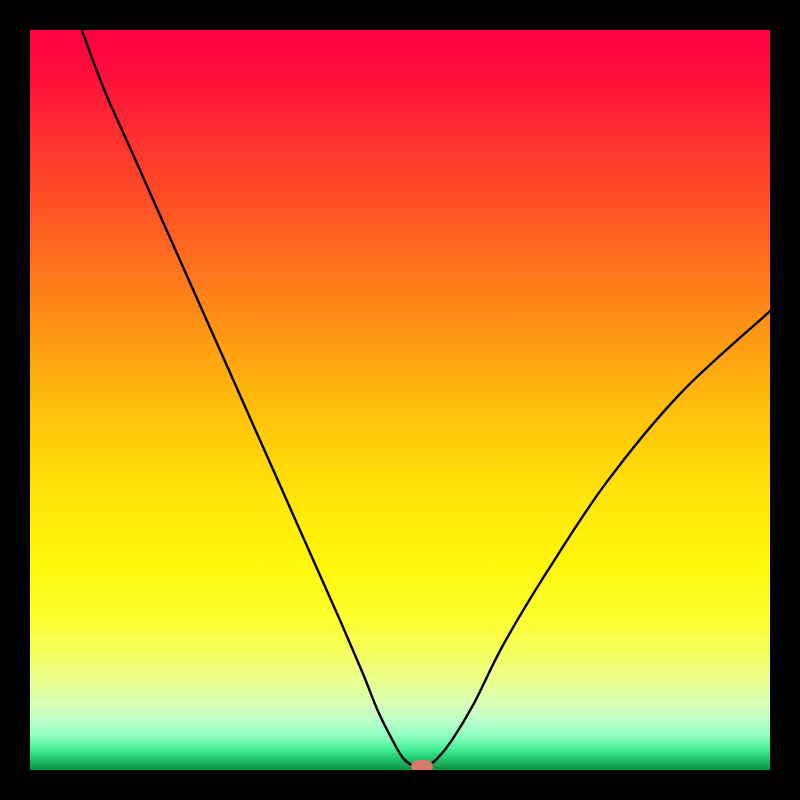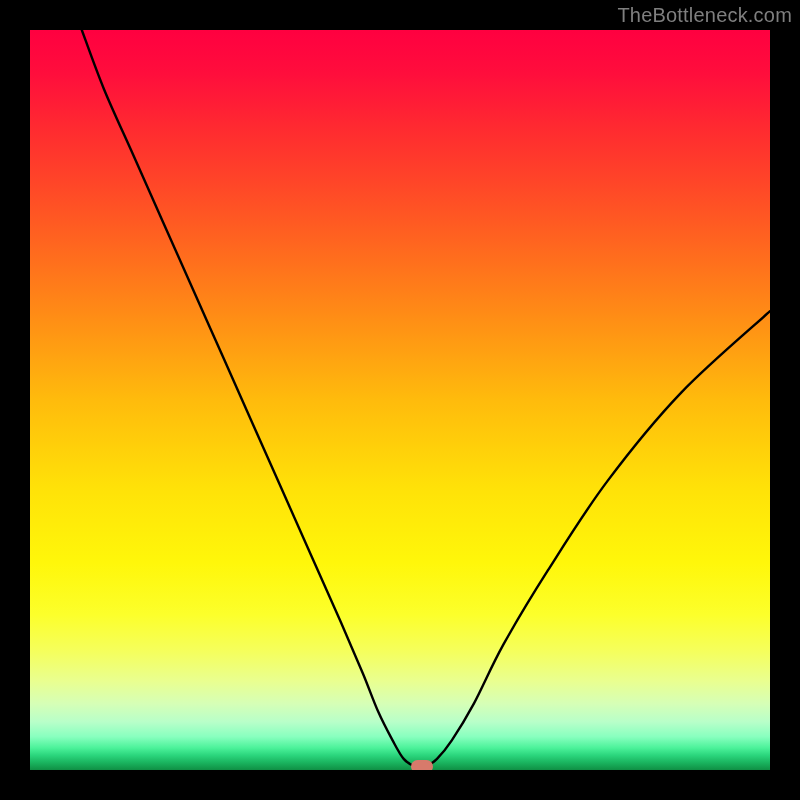--- a/index.html
+++ b/index.html
@@ -78,14 +78,13 @@
 <div class="frame">
 
   <div class="plot">
     <div class="gradient"></div>
     <svg class="curve" viewBox="0 0 740 740" preserveAspectRatio="none">
       <path id="curve-path" fill="none" stroke="#000" stroke-width="2.4" stroke-linecap="round" stroke-linejoin="round" d="M 51.800000000000004,0 C 55.5,9.866666666666655 65.36666666666666,38.23333333333325 74,59.19999999999993 C 82.63333333333334,80.16666666666661 93.73333333333335,103.60000000000007 103.60000000000001,125.80000000000007 C 113.46666666666667,148.00000000000009 123.33333333333331,170.2 133.2,192.39999999999998 C 143.06666666666666,214.59999999999997 152.93333333333334,236.8 162.8,259 C 172.66666666666669,281.2 182.53333333333333,303.4 192.4,325.59999999999997 C 202.26666666666668,347.79999999999995 212.13333333333333,370.00000000000006 222,392.20000000000005 C 231.86666666666667,414.40000000000003 241.73333333333335,436.6 251.60000000000002,458.8 C 261.4666666666667,481 271.3333333333333,503.2 281.2,525.4 C 291.06666666666666,547.6 302.1666666666667,572.2666666666667 310.8,592 C 319.43333333333334,611.7333333333333 326.83333333333337,629 333,643.8 C 339.16666666666663,658.5999999999999 342.8666666666666,669.6999999999999 347.79999999999995,680.8 C 352.7333333333333,691.9 358.2833333333333,702.3833333333333 362.59999999999997,710.4 C 366.91666666666663,718.4166666666666 370,724.5833333333333 373.7,728.9 C 377.4,733.2166666666667 381.1,735.0666666666666 384.8,736.3 C 388.5,737.5333333333333 392.20000000000005,737.5333333333333 395.90000000000003,736.3 C 399.6,735.0666666666666 402.6833333333334,733.2166666666667 407.00000000000006,728.9 C 411.3166666666667,724.5833333333333 415.6333333333333,719.65 421.79999999999995,710.4 C 427.9666666666666,701.15 435.3666666666667,689.4333333333333 444,673.4 C 452.6333333333333,657.3666666666667 461.2666666666667,636.4000000000001 473.6,614.2 C 485.93333333333334,592 500.73333333333335,567.3333333333334 518,540.2 C 535.2666666666667,513.0666666666667 555,481 577.2,451.4 C 599.4000000000001,421.79999999999995 624.0666666666667,390.96666666666664 651.2,362.59999999999997 C 678.3333333333334,334.2333333333333 725.2,294.76666666666665 740,281.2"></path>
     </svg>
     <div id="marker" class="marker" style="left: 381.2px; top: 730.3px; background: rgb(215, 122, 107);"></div>
   </div>
 
-  <div class="watermark">TheBottleneck.com</div>
 </div>
 
 </body></html>

